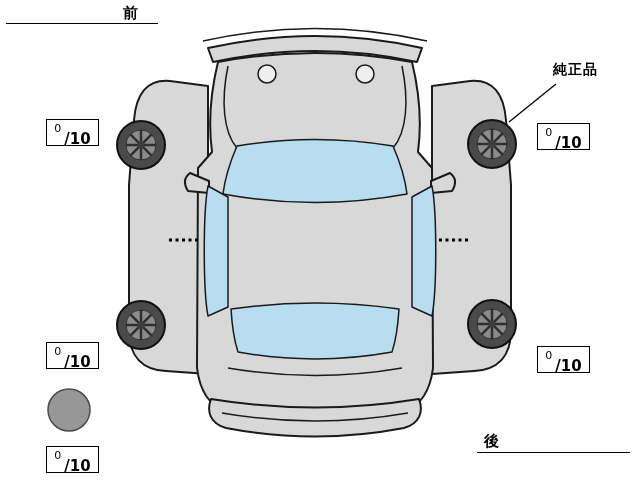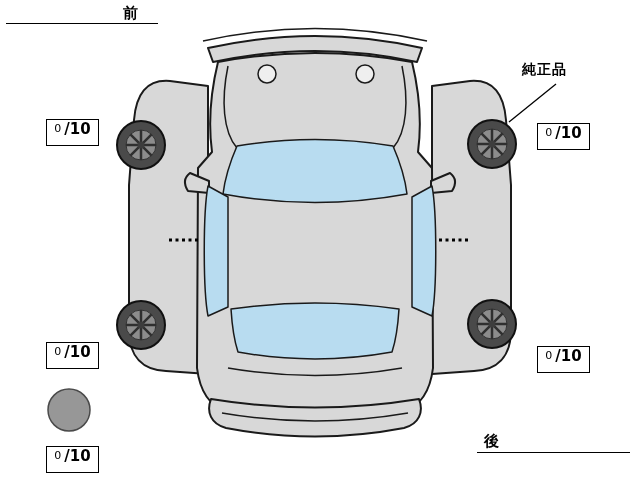--- a/index.html
+++ b/index.html
@@ -8,21 +8,21 @@
   .stage{position:relative;width:640px;height:480px;background:var(--background,#ffffff)}
   .stage>svg{position:absolute;left:0;top:0}
 
   .label{position:absolute;font-size:15px;font-weight:bold;line-height:1.15}
   .rule{position:absolute;height:1px;background:#000}
   .genuine{position:absolute;font-size:14px;font-weight:bold;line-height:1.1;letter-spacing:1px}
 
   .score-box{position:absolute;width:53px;height:27px;background:#fff;border:1px solid #000;
              display:flex;justify-content:center;align-items:flex-start;gap:3px}
   .score-num{font-size:11px;line-height:1;margin-top:3px}
-  .score-den{font-size:15px;font-weight:bold;line-height:1;margin-top:2px}
+  .score-den{font-size:15px;font-weight:bold;line-height:1;margin-top:12px}
 
   
   .body-shape{fill:var(--body,#d8d8d8);stroke:var(--outline,#1a1a1a);stroke-width:2;stroke-linejoin:round}
   .glass{fill:var(--glass,#b8dcf0);stroke:var(--outline,#1a1a1a);stroke-width:1.5;stroke-linejoin:round}
   .line{stroke:var(--outline,#1a1a1a);stroke-width:1.5;fill:none}
   .dotted{stroke:#000;stroke-width:3;stroke-dasharray:3 3.5}
   .tire{fill:var(--tire,#4a4a4a);stroke:#111;stroke-width:2}
   .rim{fill:var(--rim,#8c8c8c);stroke:#333;stroke-width:1}
   .spokes line{stroke:#2f2f2f;stroke-width:2.5}
   .hub{fill:#3d3d3d}
@@ -89,21 +89,21 @@
 
     <circle class="spare" cx="69" cy="410" r="21"></circle>
   </svg>
 
   <div class="label" style="left:123px;top:5px">前</div>
   <div class="rule" style="left:6px;top:23px;width:152px"></div>
 
   <div class="label" style="left:484px;top:433px">後</div>
   <div class="rule" style="left:477px;top:452px;width:153px"></div>
 
-  <div class="genuine" style="left:522px;top:62px">純正品</div>
+  <div class="genuine" style="left:553px;top:62px">純正品</div>
 
   <div class="score-box" style="left:46px;top:119px">
     <span class="score-num">0</span>
     <span class="score-den">/10</span>
   </div>
   <div class="score-box" style="left:537px;top:123px">
     <span class="score-num">0</span>
     <span class="score-den">/10</span>
   </div>
   <div class="score-box" style="left:46px;top:342px">

